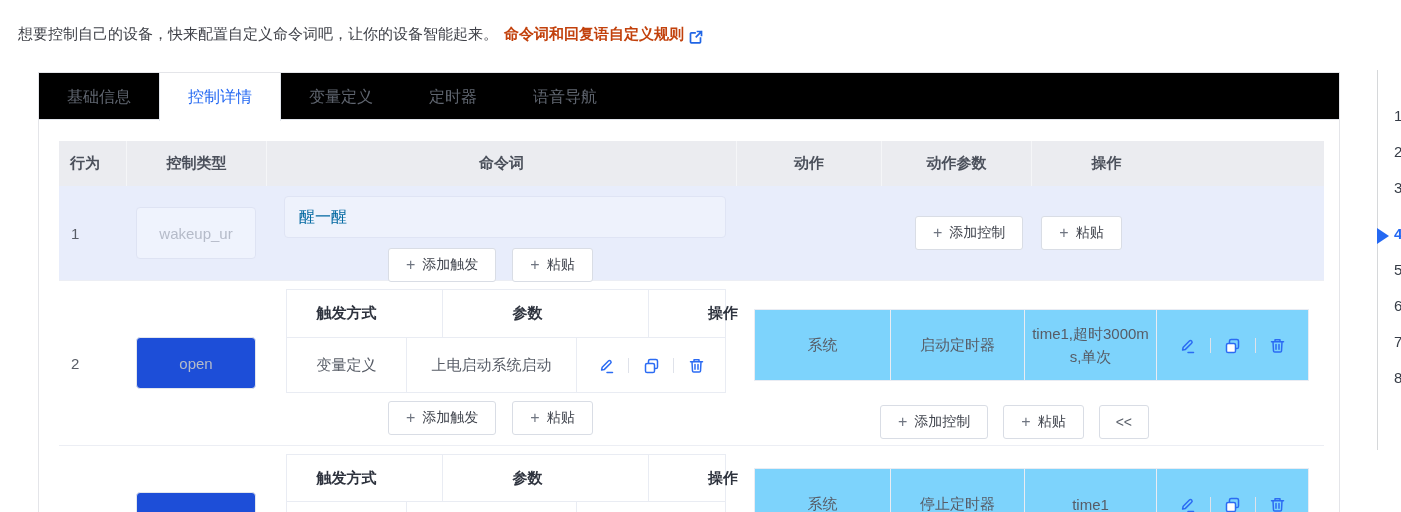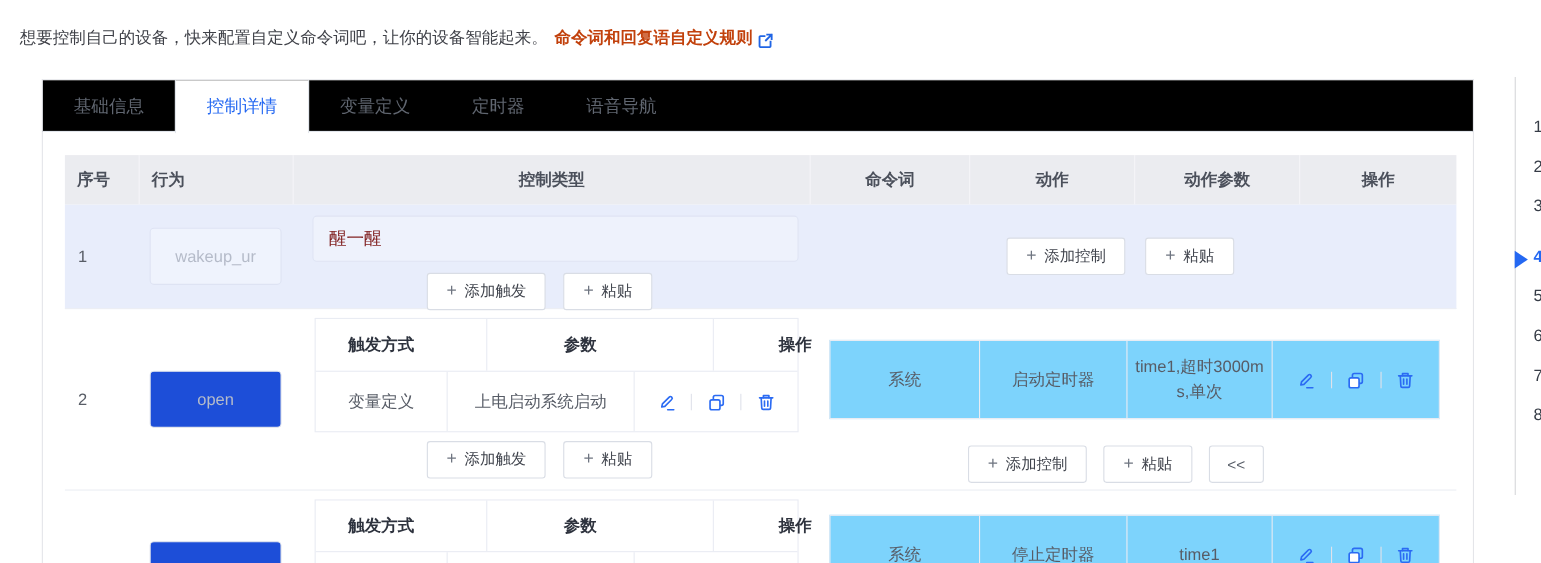--- a/index.html
+++ b/index.html
@@ -25,21 +25,21 @@
   .th:first-child { border-left:none; }
   .th.left { justify-content:flex-start; padding-left:11px; }
   .trow { display:grid; grid-template-columns:67px 140px 470px 588px; position:relative; border-bottom:1px solid #eceef4; }
   .row-selected { background:#e8edfb; }
   .cell-index { display:flex; align-items:center; padding-left:12px; font-size:15px; color:#585d66; }
   .cell-behavior { display:flex; align-items:center; justify-content:center; }
   .behavior-input { width:120px; height:52px; border-radius:4px; display:flex; align-items:center; justify-content:center; font-size:15px; color:#b5bbc9; overflow:hidden; white-space:nowrap; cursor:text; }
   .behavior-input.on-blue { background:#eff3fd; border:1px solid #dee3f3; }
   .behavior-input.on-white { background:#1d4ed8; border:1px solid #e3e6ed; }
 
-  .cmd-input { position:absolute; left:18px; top:10px; width:442px; height:42px; background:#eef2fc; border:1px solid #dfe4f4; border-radius:4px; display:flex; align-items:center; padding-left:14px; font-size:16px; color:#7f1d1d; cursor:text; }
+  .cmd-input { position:absolute; left:18px; top:10px; width:442px; height:42px; background:#eef2fc; border:1px solid #dfe4f4; border-radius:4px; display:flex; align-items:center; padding-left:14px; font-size:16px; color:#0369a1; cursor:text; }
 
   .btn { height:34px; padding:0 17px; background:#fff; border:1px solid #d9dde5; border-radius:3px; display:inline-flex; align-items:center; justify-content:center; font-size:14px; color:#40444d; cursor:pointer; white-space:nowrap; }
   .btn .plus { font-size:16px; font-weight:400; color:#6f7581; margin-right:7px; }
   .btn-row { position:absolute; display:flex; }
 
   
   .inner-table { position:absolute; left:20px; top:8px; width:440px; background:#fff; border:1px solid #e9ecf3; }
   .inner-head { display:grid; grid-template-columns:119px 170px 149px; height:48px; border-bottom:1px solid #e9ecf3;gap:36px; }
   .inner-head .ith { display:flex; align-items:center; justify-content:center; font-size:15px; font-weight:bold; color:#2e333e; border-left:1px solid #e9ecf3; }
   .inner-head .ith:first-child { border-left:none; }
@@ -103,21 +103,20 @@
       <div class="tab">基础信息</div>
       <div class="tab active">控制详情</div>
       <div class="tab">变量定义</div>
       <div class="tab">定时器</div>
       <div class="tab">语音导航</div>
     </div>
 
     <div class="table">
 
       <div class="thead">
-        <div class="th left">序号</div>
         <div class="th left">行为</div>
         <div class="th">控制类型</div>
         <div class="th">命令词</div>
         <div class="th">动作</div>
         <div class="th">动作参数</div>
         <div class="th">操作</div>
       </div>
 
       <div class="trow row-selected" style="height:95px;">
         <div class="cell-index">1</div>

